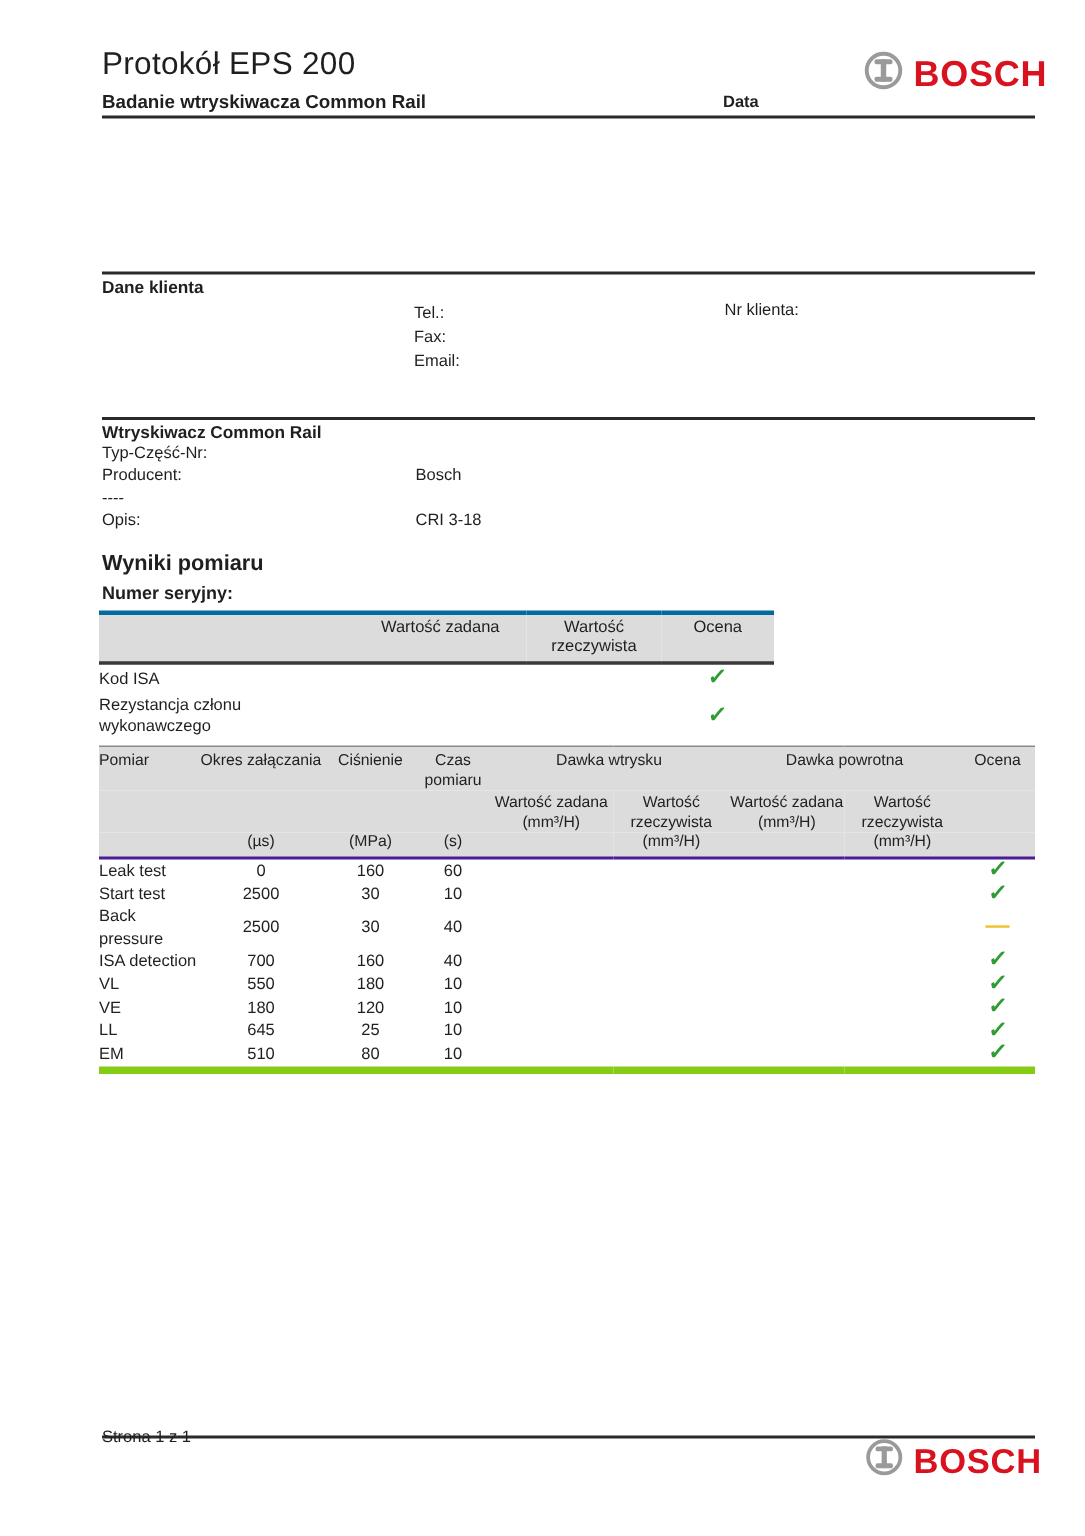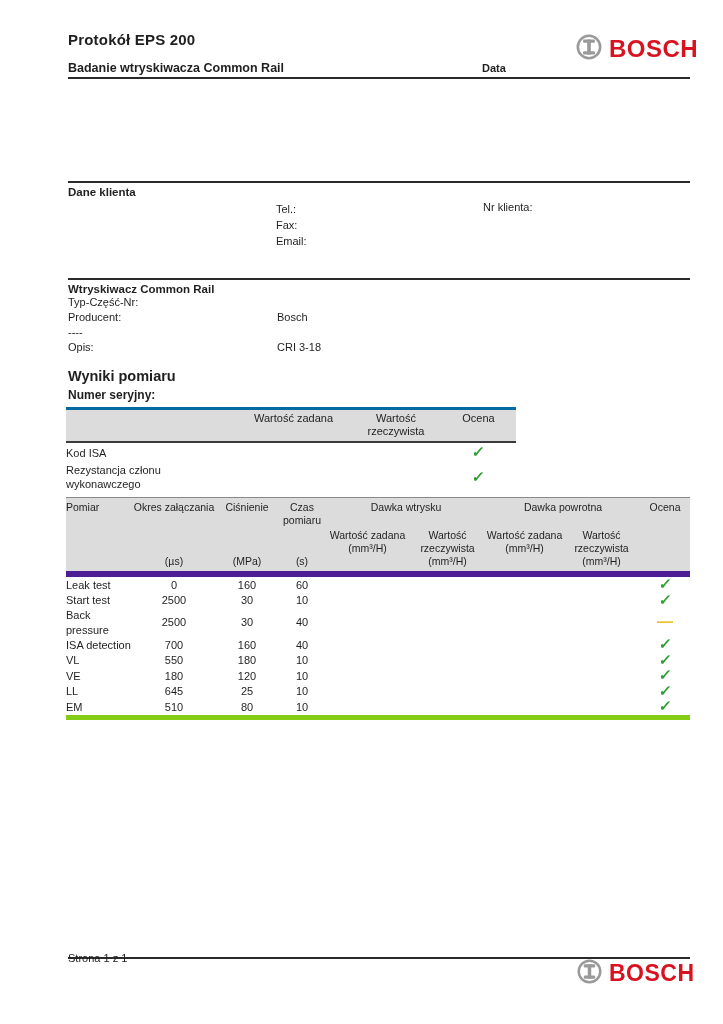--- a/index.html
+++ b/index.html
@@ -1,21 +1,21 @@
 <!DOCTYPE html>
 <html><head>
 <meta charset="utf-8">
 <style>
   html,body{margin:0;padding:0;background:#ffffff;}
   .page{
     position:relative;width:723px;height:1024px;background:#fff;
     font-family:"Liberation Sans",sans-serif;color:#1f1f1f;overflow:hidden;
   }
   
-  .doc-title{position:absolute;left:68px;top:31px;font-size:15px;font-weight:bold;letter-spacing:.2px;}
+  .doc-title{position:absolute;left:68px;top:31px;font-size:21px;font-weight:normal;letter-spacing:.2px;}
   .doc-subtitle{position:absolute;left:68px;top:61px;font-size:12.5px;font-weight:bold;}
   .date-label{position:absolute;left:482px;top:62px;font-size:11px;font-weight:bold;}
   .rule{position:absolute;left:68px;width:622px;border-top:2px solid #2a2a2a;height:0;}
   .rule.header-rule{top:77px;}
   .rule.footer-rule{top:957px;}
   
   .bosch-logo{position:absolute;display:flex;align-items:center;gap:7px;}
   .bosch-logo .word{color:#d9121f;font-weight:bold;font-size:24px;letter-spacing:.5px;line-height:1;}
   .logo-header{left:576px;top:34px;}
   .logo-footer{left:577px;top:959px;}
@@ -42,21 +42,21 @@
   .summary-table tbody td{font-size:11px;line-height:14px;padding:2px 0 1px;vertical-align:middle;}
   .summary-table td.lbl{text-align:left;}
   .summary-table td.rate{text-align:center;}
   .main-table{position:absolute;left:66px;top:497px;width:624px;}
   .main-table thead th{
     background:#dcdcdc;font-size:10.5px;line-height:13px;text-align:center;vertical-align:top;
     padding:0;white-space:nowrap;
   }
   .main-table thead tr.r1 th{border-top:1px solid #8a8a8a;padding-top:3px;}
   .main-table thead tr.r2 th{white-space:normal;padding-top:2px;}
-  .main-table thead tr.r3 th{border-bottom:6px solid #4c1d95;padding-bottom:3px;}
+  .main-table thead tr.r3 th{border-bottom:2px solid #4c1d95;padding-bottom:3px;}
   .main-table thead th.th-pomiar{text-align:left;}
   .main-table thead th.th-czas{white-space:normal;}
   .main-table tbody td{font-size:11px;line-height:14.5px;padding:0;text-align:center;vertical-align:middle;}
   .main-table tbody td.c-pomiar{text-align:left;}
   .main-table tbody tr:last-child td{border-bottom:5px solid #84cc16;}
   
   .rating{font-weight:bold;font-size:15px;line-height:13px;display:inline-block;}
   .rating[data-status="ok"]{color:#2e9b33;transform:skewX(-6deg);}
   .rating[data-status="warn"]{color:#eec228;font-size:16px;}
   

